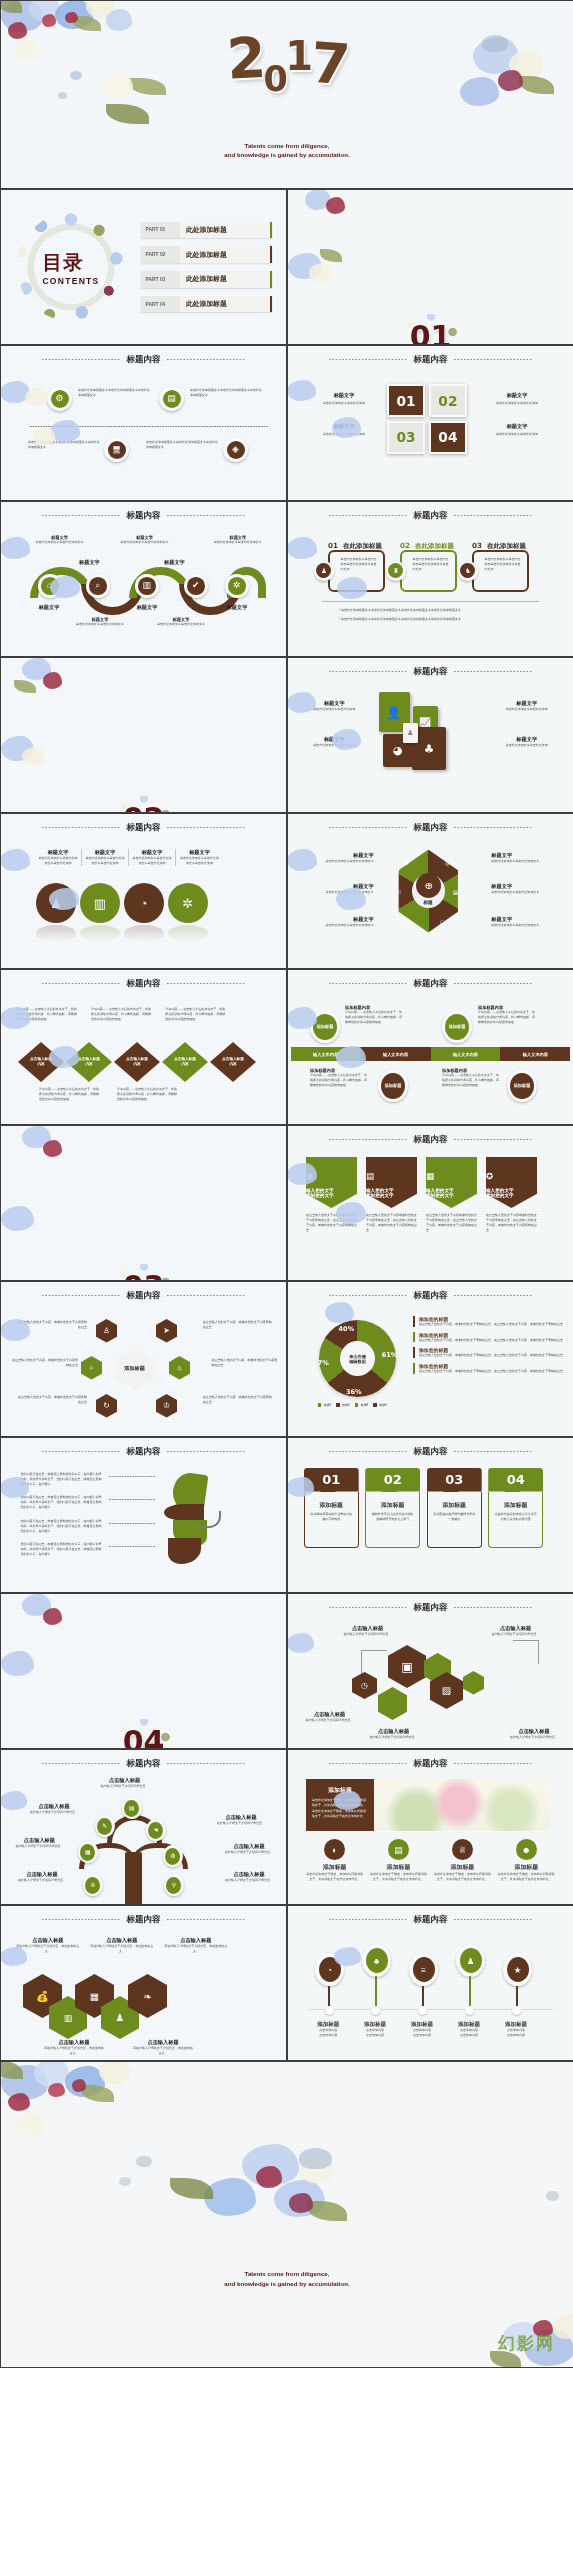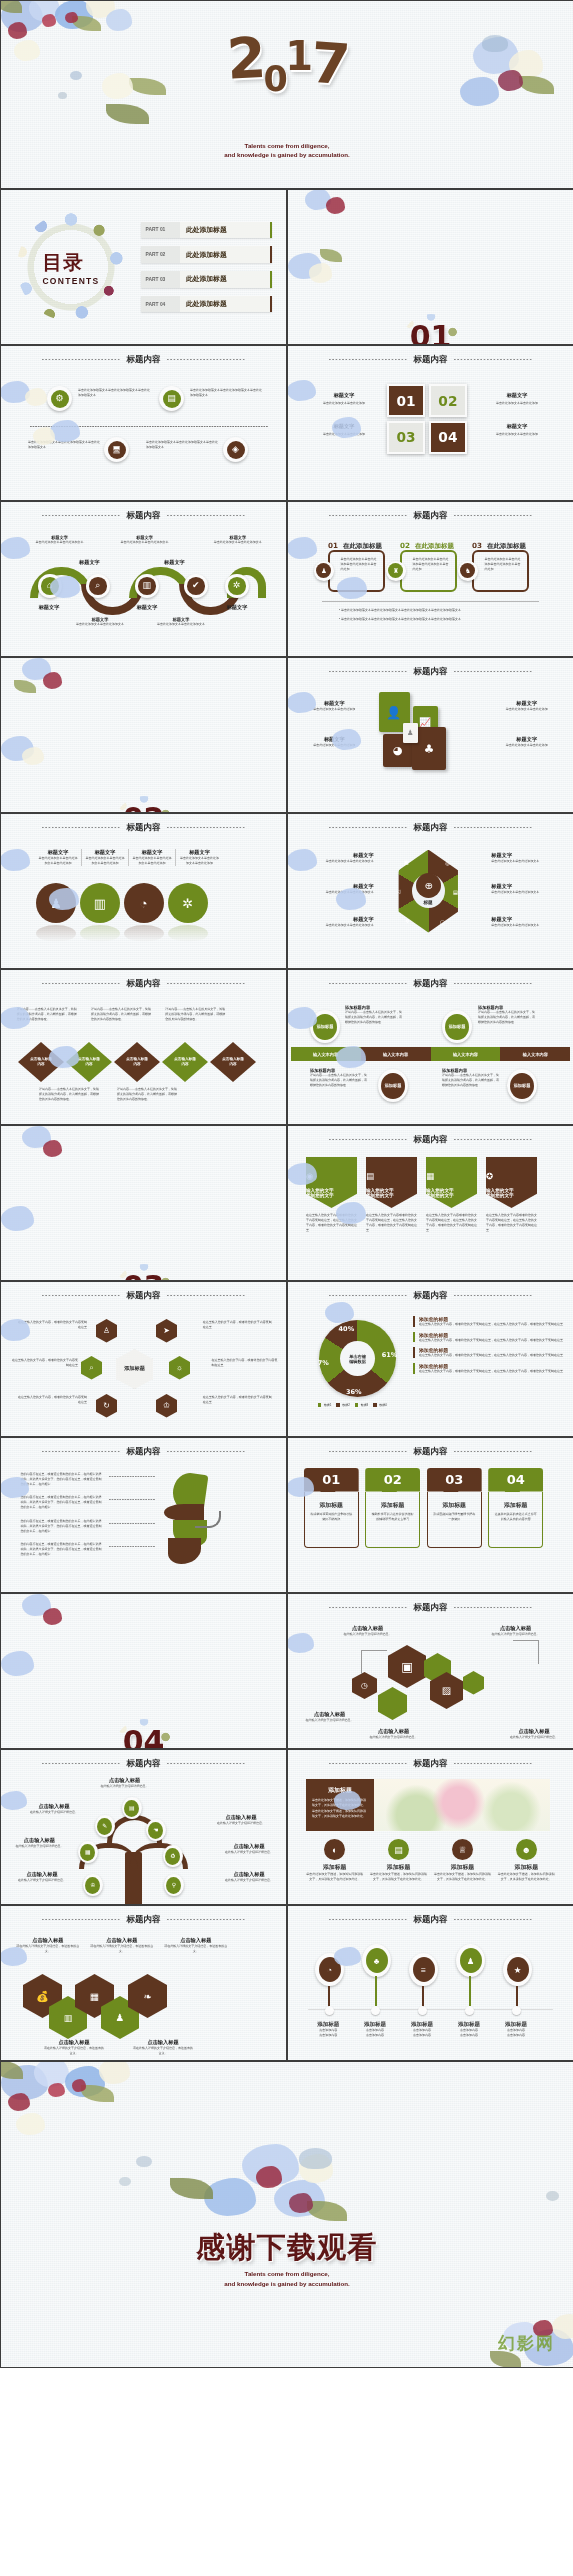--- a/index.html
+++ b/index.html
@@ -1391,21 +1391,20 @@
     </div>
     <div class="floral" style="right:-13px;bottom:-10.4px;width:150px;height:98px;">
       <span class="petal" style="right:11.7px;bottom:11.7px;width:50px;height:37px;background:#a9c0e8;"></span>
       <span class="petal" style="right:46px;bottom:26px;width:37px;height:29px;background:#cfdcf4;"></span>
       <span class="petal" style="right:3.9px;bottom:38px;width:30px;height:25px;background:#f3f0de;"></span>
       <span class="leaf" style="right:65px;bottom:9px;width:31px;height:17px;background:#8b9455;"></span>
       <span class="petal" style="right:33px;bottom:40px;width:19.6px;height:17px;background:#9b2e42;"></span>
     </div>
     <div class="bfly" style="right:14.3px;top:129px;width:13px;height:10.4px;background:#aebdc9;border-radius:50%;"></div>
 
-    <div class="thanks-title">感谢下载观看</div>
     <div class="thanks-sub">
       <div>Talents come from diligence,</div>
       <div>and knowledge is gained by accumulation.</div>
     </div>
     <div class="wmark">幻影网</div>
   </div>
 
 </div>
 
 

